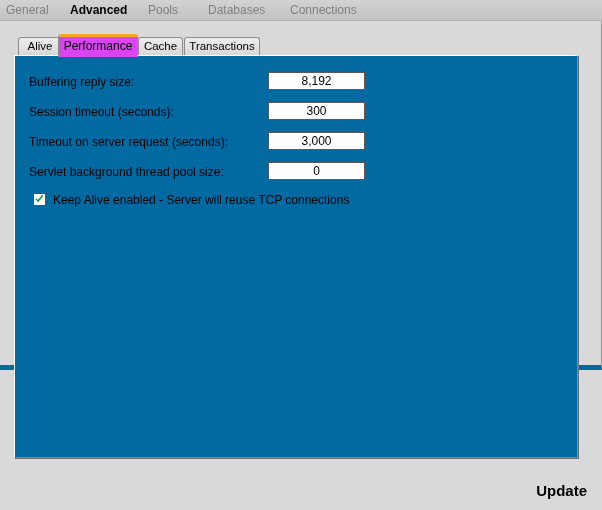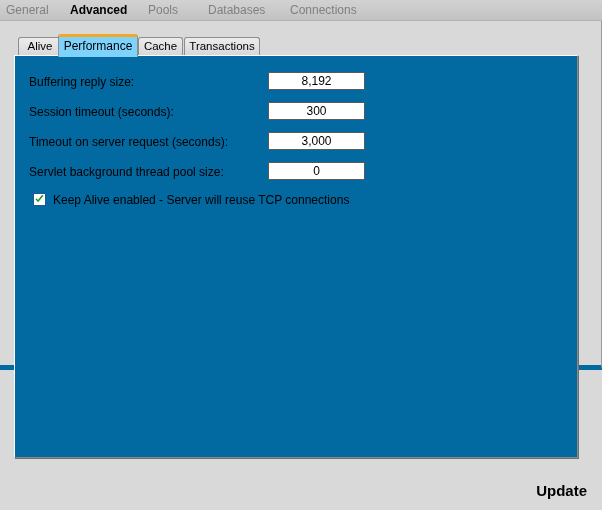--- a/index.html
+++ b/index.html
@@ -65,21 +65,21 @@
     border-radius: 3px 3px 0 0;
     font-size: 11.5px;
     color: #000;
     text-align: center;
     line-height: 17px;
     white-space: nowrap;
   }
   .tab.active {
     top: 0px;
     height: 23px;
-    background: #7dd3fc;
+    background: #d946ef;
     border-color: #8d8d8d;
     border-top: 3px solid #f5a623;
     line-height: 19px;
     z-index: 5;
     font-size: 12px;
   }
 
   
   .panel {
     position: absolute;

